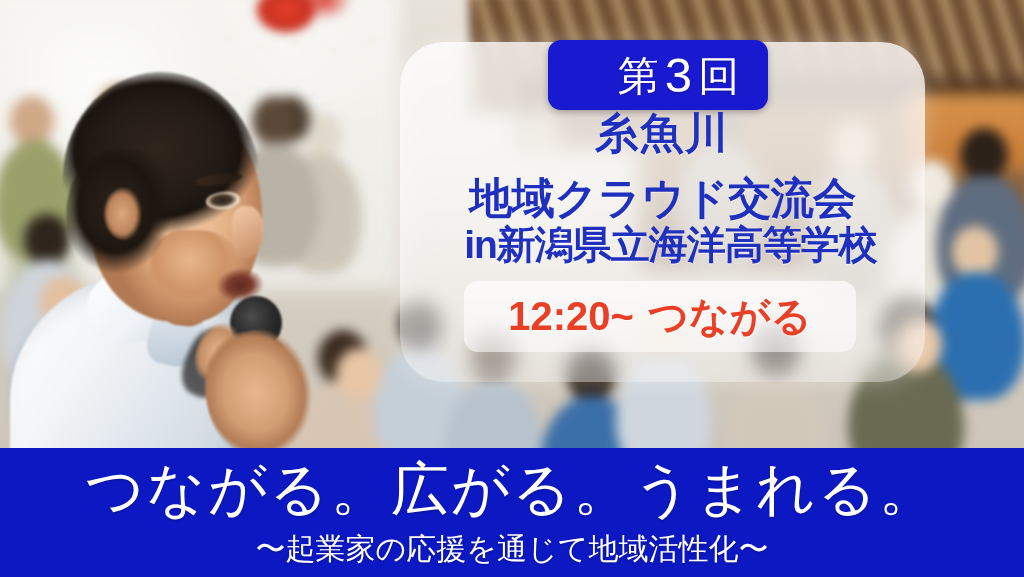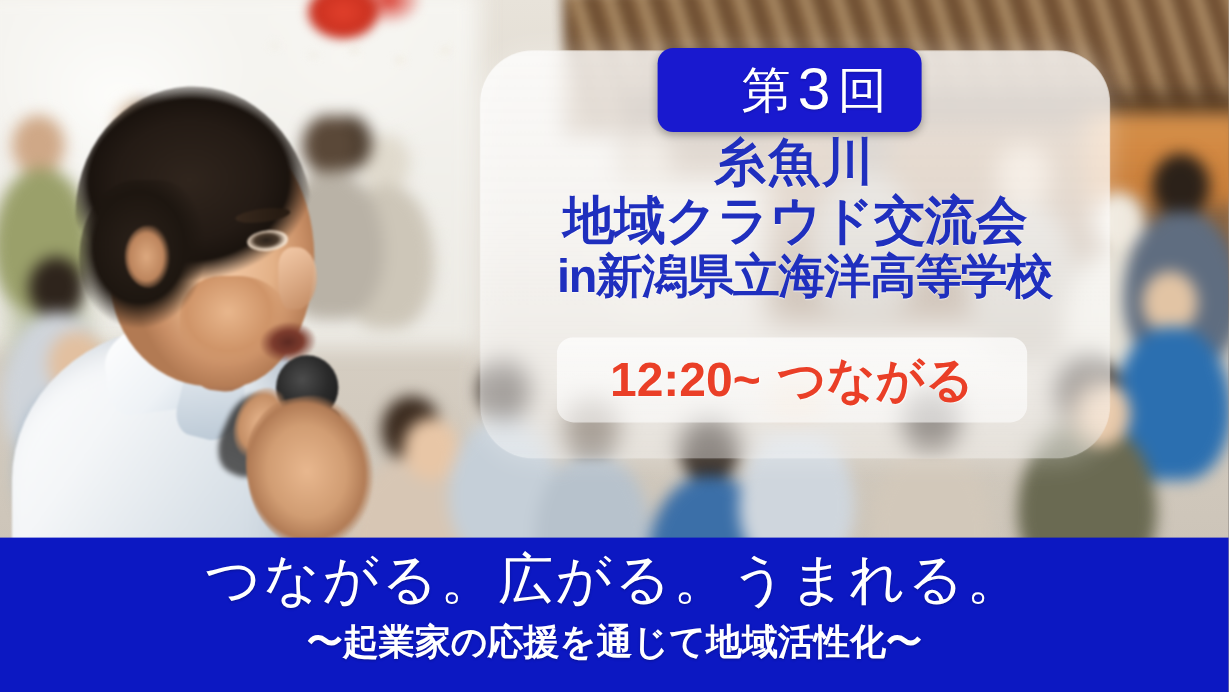--- a/index.html
+++ b/index.html
@@ -236,22 +236,22 @@
 
   
   .headline{
     position:absolute;left:400px;top:114px;width:525px;
     text-align:center;
     color:#1f2fbe;
     font-weight:700;
     line-height:1.06;
     text-shadow:0 1px 1px rgba(255,255,255,.65);
   }
-  .hl-1{font-size:43px;letter-spacing:2px;}
-  .hl-2{font-size:43px;letter-spacing:-0.5px;margin-top:2px;}
+  .hl-1{font-size:43px;letter-spacing:2px;font-family:Liberation Mono, monospace;}
+  .hl-2{font-size:43px;letter-spacing:-0.5px;margin-top:16px;}
   .hl-3{font-size:39px;letter-spacing:-1px;margin-top:3px;margin-left:16px;}
 
   
   .timepanel{
     position:absolute;left:464px;top:281px;width:392px;height:71px;
     background:linear-gradient(180deg,rgba(255,255,255,.70) 0%,rgba(255,255,255,.56) 100%);
     border-radius:14px;
     display:flex;align-items:center;justify-content:center;
   }
   .time-text{
@@ -265,27 +265,27 @@
   .time-text .gap{display:inline-block;width:14px;}
 
   
   .banner{
     position:absolute;left:0;top:448px;width:1024px;height:129px;
     background:#0c18c2;
   }
   .banner-main{
     position:absolute;left:0;top:9px;width:1024px;
     text-align:center;color:#ffffff;
-    font-size:46px;font-weight:400;letter-spacing:2px;line-height:1.1;
+    font-size:58px;font-weight:400;letter-spacing:2px;line-height:1.1;
     text-shadow:0 1px 2px rgba(0,0,0,.25);
   }
   .banner-sub{
-    position:absolute;left:0;top:71px;width:1024px;
+    position:absolute;left:0;top:84px;width:1024px;
     text-align:center;color:#ffffff;
-    font-size:30px;font-weight:700;letter-spacing:0px;line-height:1.1;
+    font-size:30px;font-weight:400;letter-spacing:0px;line-height:1.1;
     text-shadow:0 1px 2px rgba(0,0,0,.25);
   }
 </style>
 </head>
 <body>
 
 <div id="stage">
 
   <div class="photo">
     <div class="bg-base"></div>

